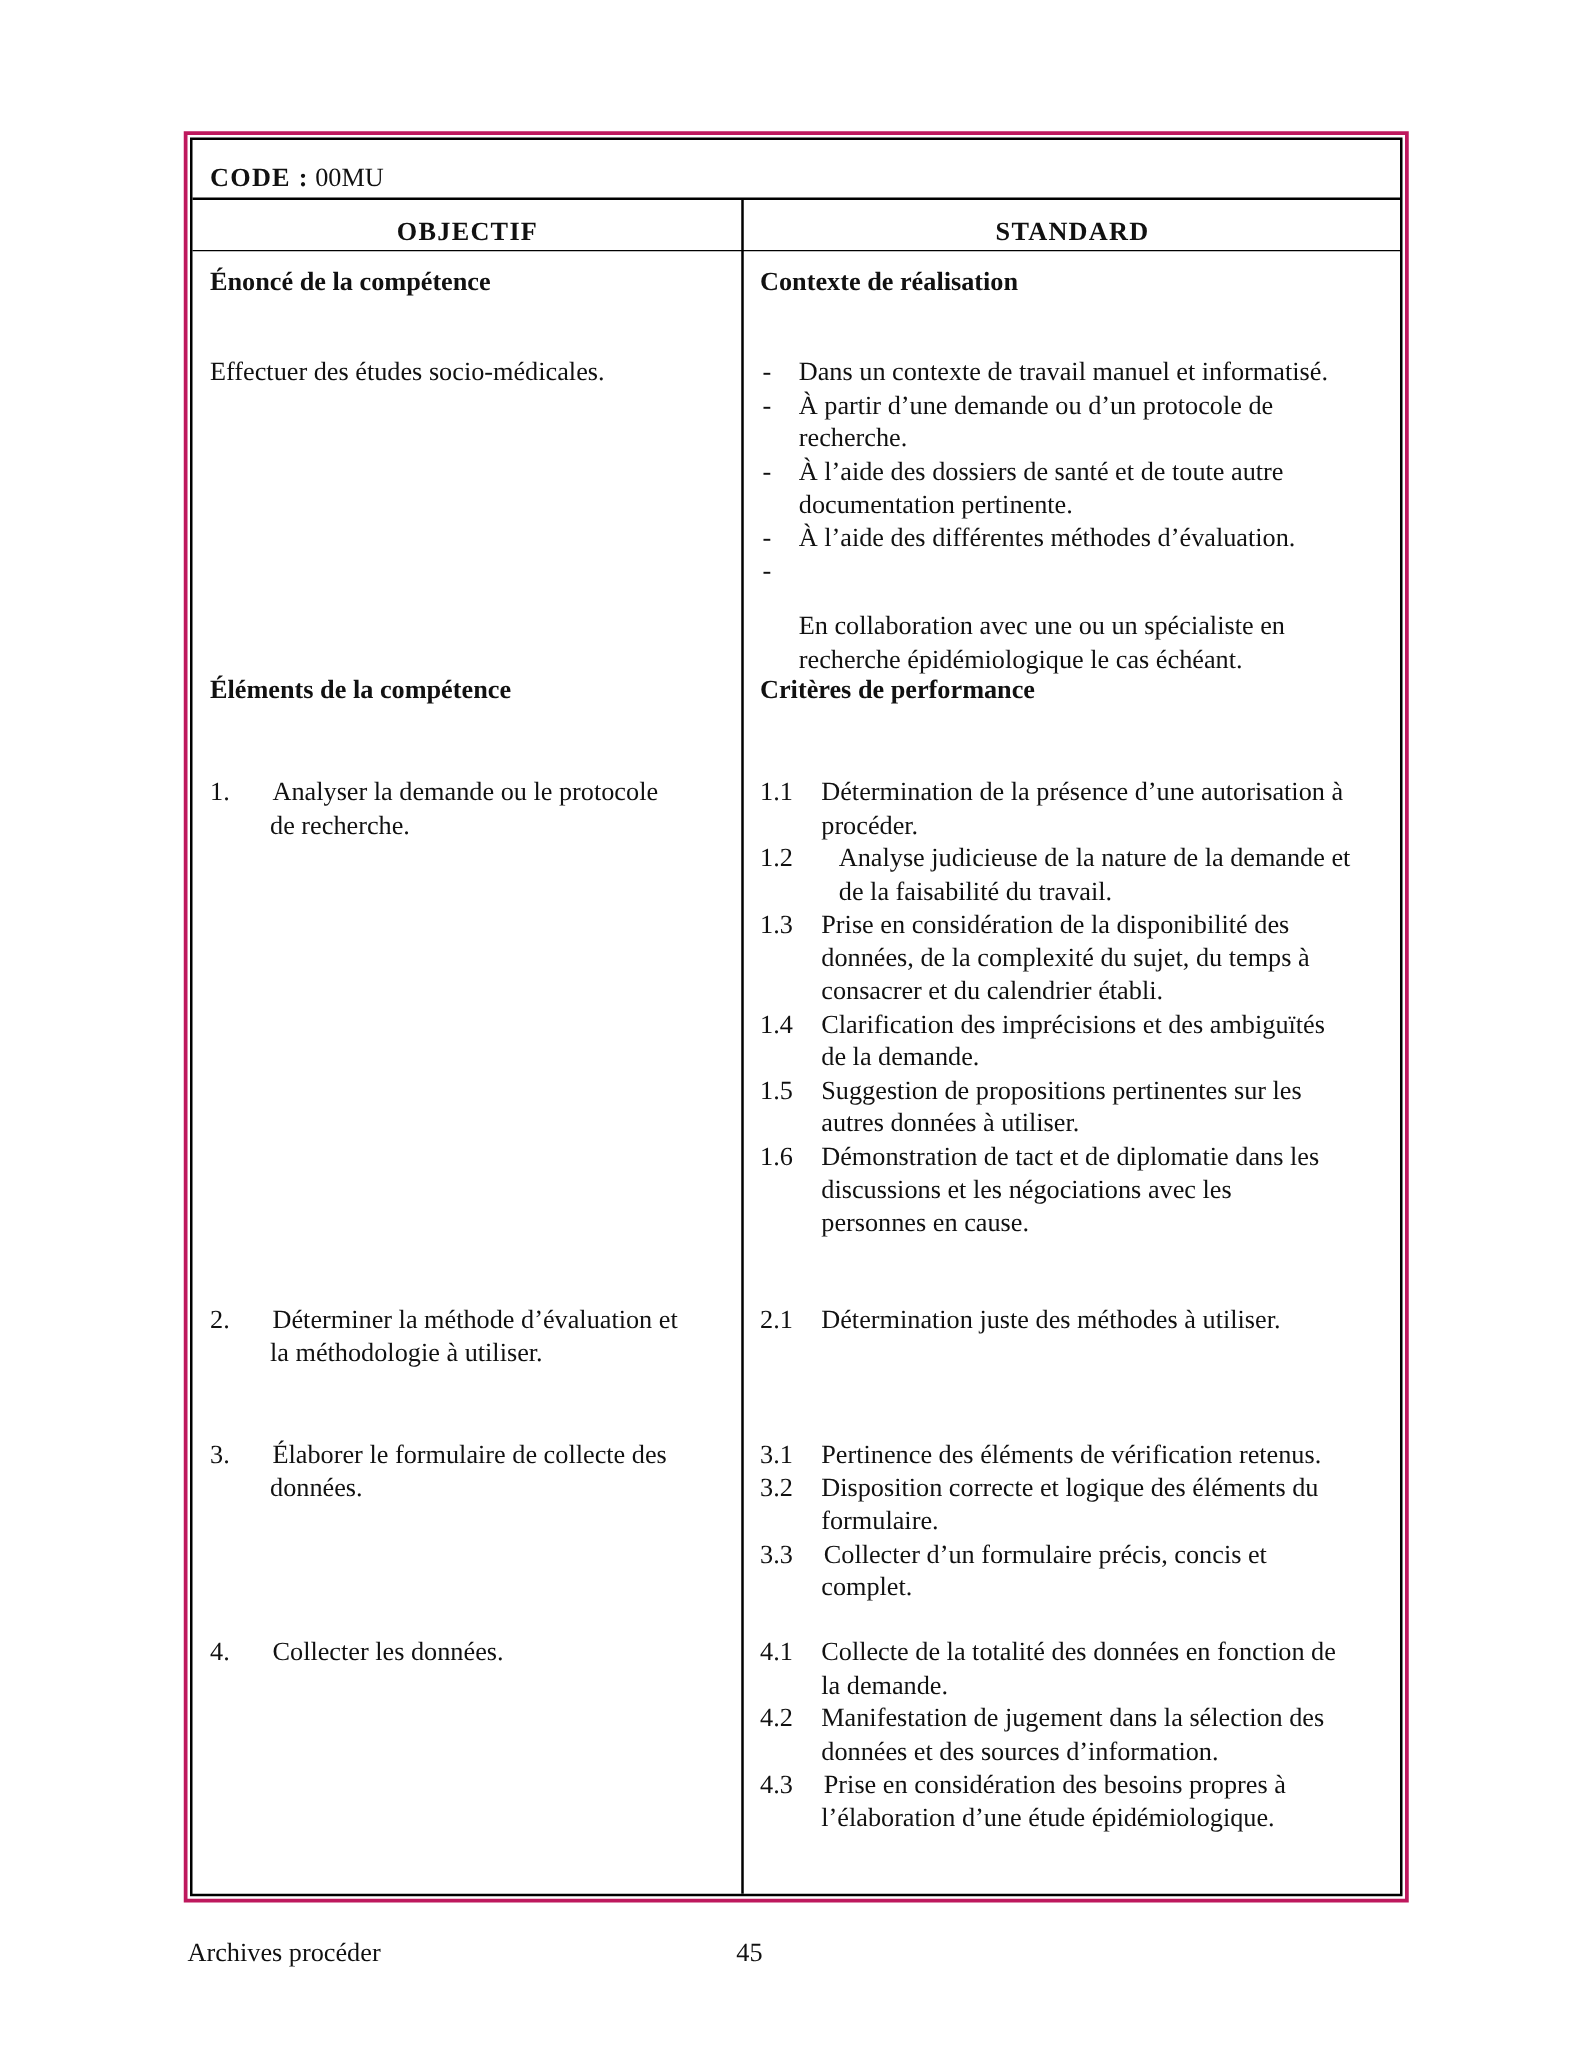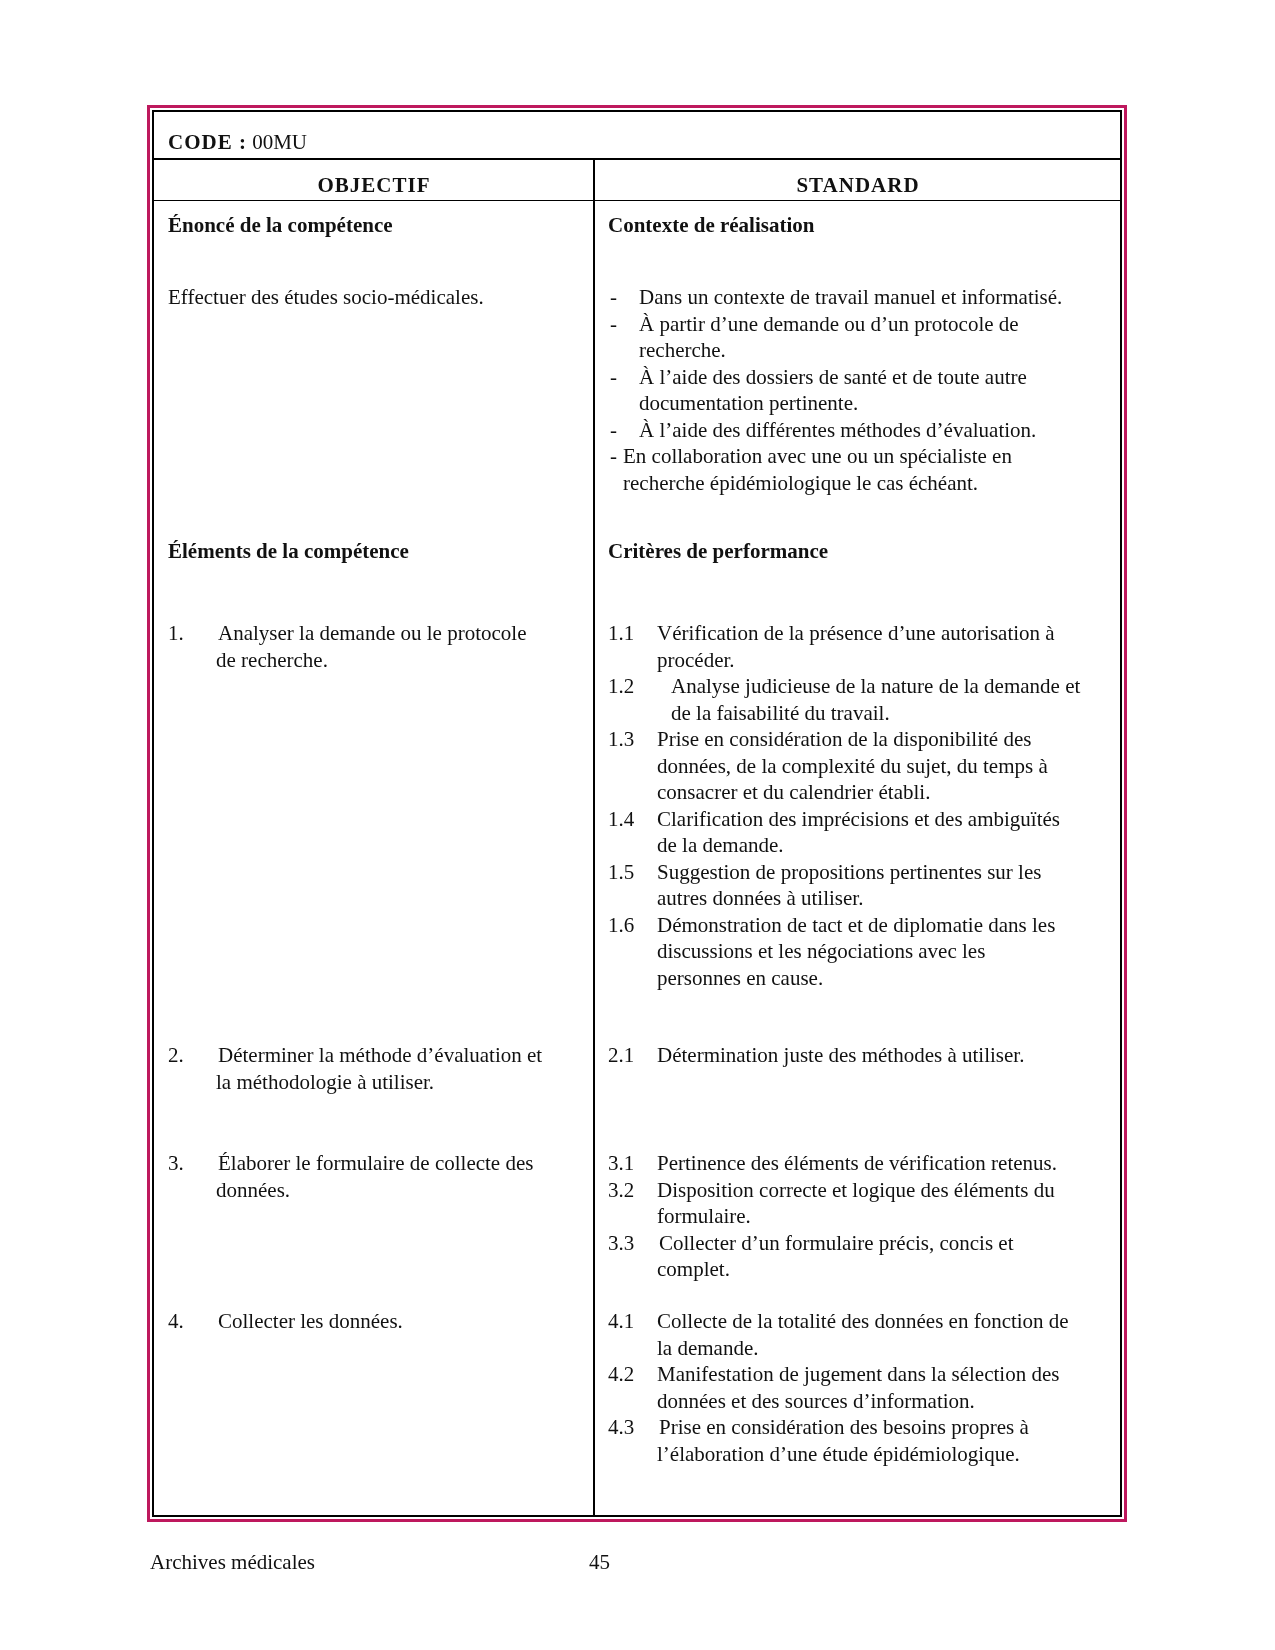--- a/index.html
+++ b/index.html
@@ -197,32 +197,32 @@
       </div>
     </div>
     <div class="item" style="left:454px; top:304.5px;">
       <span class="num" style="left:2px;">-</span>
       <div class="txt" style="left:31px;">
         <div>À l’aide des différentes méthodes d’évaluation.</div>
       </div>
     </div>
     <div class="item" style="left:454px; top:331px;">
       <span class="num" style="left:2px;">-</span>
-      <div class="txt" style="left:15px;">
+      <div class="txt" style="left:31px;margin-top:44px;">
         <div>En collaboration avec une ou un spécialiste en</div>
         <div>recherche épidémiologique le cas échéant.</div>
       </div>
     </div>
 
     <div class="abs heading" style="left:454px; top:426px;">Critères de performance</div>
 
     <div class="item" style="left:454px; top:508px;">
       <span class="num">1.1</span>
       <div class="txt" style="left:49px;">
-        <div>Vérification de la présence d’une autorisation à</div>
+        <div>Détermination de la présence d’une autorisation à</div>
         <div>procéder.</div>
       </div>
     </div>
     <div class="item" style="left:454px; top:561px;">
       <span class="num">1.2</span>
       <div class="txt" style="left:63px;">
         <div>Analyse judicieuse de la nature de la demande et</div>
         <div>de la faisabilité du travail.</div>
       </div>
     </div>
@@ -303,14 +303,14 @@
       <span class="num">4.3</span>
       <div class="txt" style="left:51px;">
         <div>Prise en considération des besoins propres à</div>
         <div style="margin-left:-2px;">l’élaboration d’une étude épidémiologique.</div>
       </div>
     </div>
 
   </div>
 </div>
 
-<div class="footer-left">Archives médicales</div>
+<div class="footer-left">Archives procéder</div>
 <div class="footer-page">45</div>
 
 </body></html>

